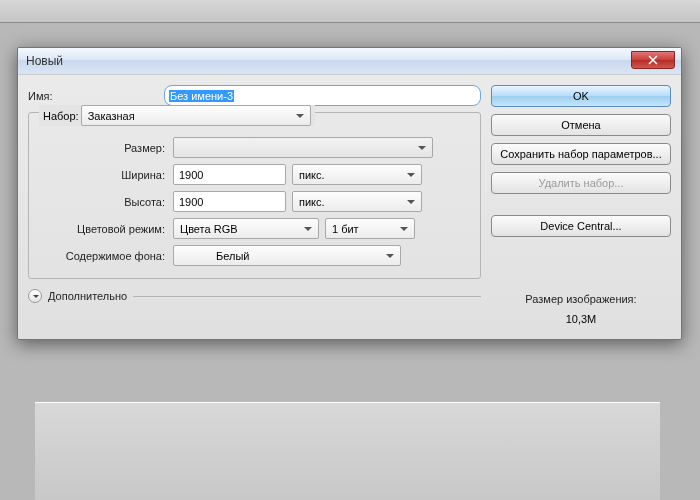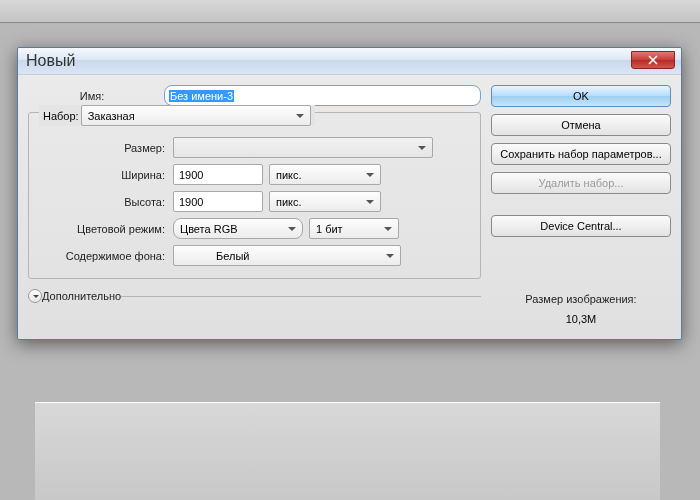--- a/index.html
+++ b/index.html
@@ -40,21 +40,21 @@
     height: 27px;
     background: linear-gradient(#f5f9ff, #dde7f4 45%, #c9d8ec 46%, #dae6f5);
     border-bottom: 1px solid #ccc;
     display: flex;
     align-items: center;
     padding: 0 0 0 8px;
     position: relative;
     border-radius: 2px 2px 0 0;
   }
   .title-text {
-    font-size: 16px;
+    font-size: 12px;
     color: #333;
   }
   .close-btn {
     position: absolute;
     right: 6px; top: 3px;
     width: 44px; height: 18px;
     background: linear-gradient(#e17875, #c8403a 48%, #b62a24 50%, #d0564f);
     border: 1px solid #8a2520;
     border-radius: 0 0 3px 3px;
     display: flex; align-items: center; justify-content: center;
@@ -75,21 +75,21 @@
     width: 180px;
   }
   .row {
     display: flex;
     align-items: center;
     margin-bottom: 6px;
     gap: 6px;
   }
   .lbl {
     width: 130px;
-    text-align: center;
+    text-align: left;
     color: #222;
     padding-right: 2px;
   }
   .lbl-wide {
     width: 130px;
     text-align: right;
     color: #222;
     padding-right: 2px;
   }
   input[type=text] {
@@ -115,41 +115,42 @@
     color: #9a9a9a;
     background: linear-gradient(#f2f2f2, #e5e5e5);
   }
   .combo::after {
     content: "";
     position: absolute;
     right: 6px; top: 8px;
     border: 4px solid transparent;
     border-top-color: #555;
   }
-  .numfield { width: 90px; }
-  .unit-combo { width: 112px; text-align: center; }
+  .numfield { width: 113px; }
+  .unit-combo { width: 130px; text-align: center; }
   .fieldset {
     border: 1px solid #b5b5b5;
     border-radius: 3px;
     padding: 10px 8px 6px 8px;
     margin-top: 2px;
     position: relative;
   }
   .fieldset-legend {
     position: absolute;
     top: -8px; left: 10px;
     background: #e4e4e4;
     padding: 0 4px;
     font-size: 11px;
     display: flex; align-items: center; gap: 2px;
   }
   .adv-row {
     margin-top: 10px;
     display: flex;
     align-items: center;
+    gap: 6px;
     color: #222;
     position: relative;
     text-align: right;
   }
   .adv-line {
     flex: 1;
     height: 1px;
     background: #b5b5b5;
   }
   .chev {
@@ -204,21 +205,21 @@
   }
   .img-size-val {
     margin-top: 8px;
     text-align: center;
   }
   .name-row .lbl { width: 130px; }
   .preset-combo { flex: 1; max-width: 230px; }
   .size-combo { flex: 1; max-width: 260px; }
   .bg-combo { flex: 1; max-width: 228px; padding-left: 42px; }
   .bits-combo { width: 90px; }
-  .mode-combo { width: 130px; border-radius: 8px; }
+  .mode-combo { width: 146px; }
   .input-sel-wrap {
     flex: 1;
     height: 21px;
     border: 1px solid #6fa6d6;
     background: #fff;
     border-radius: 8px;
     padding: 2px 4px;
     display: flex;
     align-items: center;
   }

